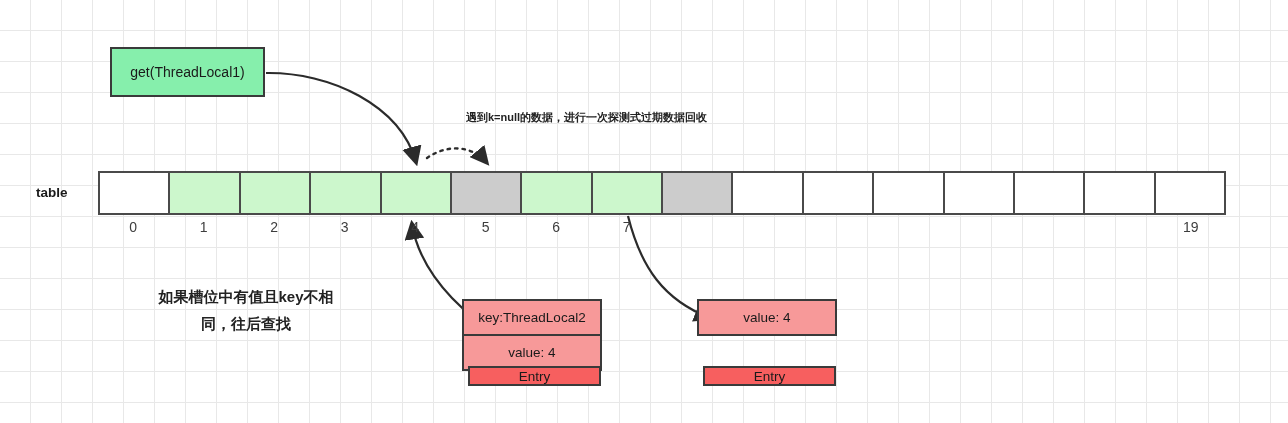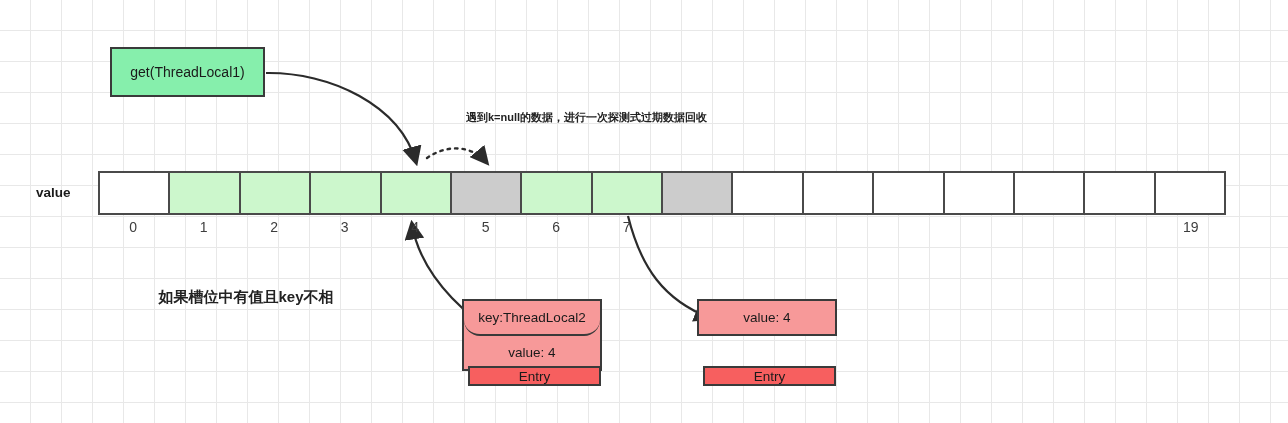--- a/index.html
+++ b/index.html
@@ -113,21 +113,21 @@
     box-sizing: border-box;
   }
   .entry-cell {
     height: 33px;
     display: flex;
     align-items: center;
     justify-content: center;
     font-size: 13.5px;
     color: #1a1a1a;
   }
-  .entry-cell.key { border-bottom: 2px solid #3a3a3a; border-radius: 16px; }
+  .entry-cell.key { border-bottom: 2px solid #3a3a3a; }
   .entry-tab {
     position: absolute;
     left: 6px; top: 67px;
     width: 133px; height: 20px;
     background: #f75f5f;
     border: 2px solid #3a3a3a;
     box-sizing: border-box;
     display: flex;
     align-items: center;
     justify-content: center;
@@ -158,21 +158,21 @@
 
   <path d="M474,318 C445,295 418,262 412,224" fill="none" stroke="#2b2b2b" stroke-width="2.2" marker-end="url(#arrowhead)"></path>
 
   <path d="M628,216 C641,268 664,300 710,318" fill="none" stroke="#2b2b2b" stroke-width="2.2" marker-end="url(#arrowhead)"></path>
 </svg>
 
 <div class="abs" id="call-box">
   <span>get(ThreadLocal1)</span>
 </div>
 
-<div class="abs" id="table-label">value</div>
+<div class="abs" id="table-label">table</div>
 
 <div class="abs" id="table-row">
   <div class="slot white"></div>
   <div class="slot green"></div>
   <div class="slot green"></div>
   <div class="slot green"></div>
   <div class="slot green"></div>
   <div class="slot gray"></div>
   <div class="slot green"></div>
   <div class="slot green"></div>
@@ -202,20 +202,21 @@
   <div class="idx"></div>
   <div class="idx"></div>
   <div class="idx"></div>
   <div class="idx">19</div>
 </div>
 
 <div class="abs" id="note-top">遇到k=null的数据，进行一次探测式过期数据回收</div>
 
 <div class="abs" id="note-left">
   <div>如果槽位中有值且key不相</div>
+  <div>同，往后查找</div>
 </div>
 
 <div class="entry-group" id="entry-left">
   <div class="entry-kv">
     <div class="entry-cell key">key:ThreadLocal2</div>
     <div class="entry-cell value">value: 4</div>
   </div>
   <div class="entry-tab">Entry</div>
 </div>
 

